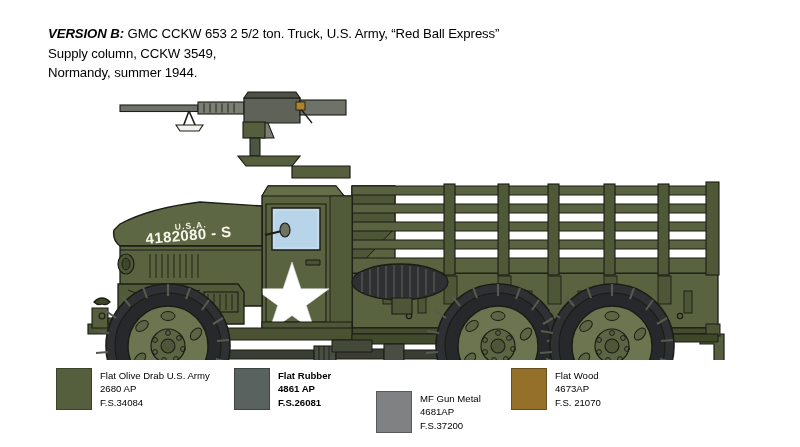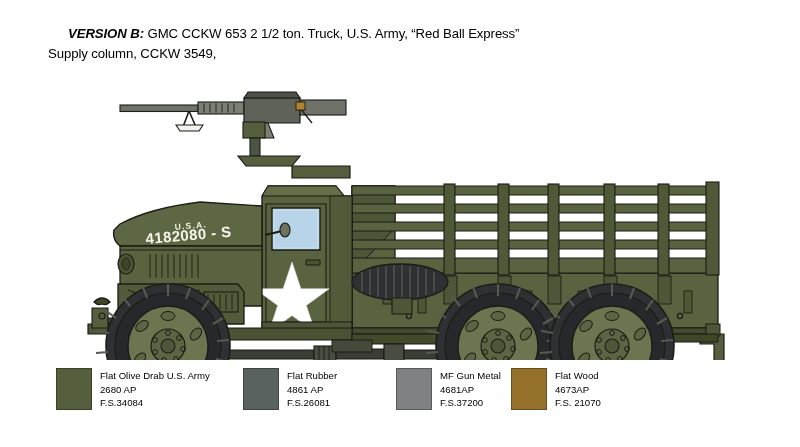--- a/index.html
+++ b/index.html
@@ -21,68 +21,68 @@
     width: 720px;
     font-size: 13.2px;
     line-height: 19.5px;
     letter-spacing: -0.1px;
     white-space: nowrap;
   }
   #caption .vline { display: block; }
   .version-label {
     font-style: italic;
     font-weight: bold;
-    margin-left: 20px;
   }
 
   
   #artwork {
     position: absolute;
     left: 0; top: 78px;
     width: 800px; height: 285px;
   }
   #artwork svg { display: block; width: 800px; height: 285px; }
 
   
   #legend {
     position: absolute;
     left: 0; top: 368px;
     width: 800px; height: 60px;
   }
   .swatch-group {
     position: absolute;
     top: 0;
     display: flex;
-    align-items: center;
+    align-items: flex-start;
   }
   .swatch-chip {
     width: 36px; height: 42px;
     flex: 0 0 36px;
     border: 0.6px solid rgba(0,0,0,0.30);
   }
   .swatch-text {
     margin-left: 8px;
     font-size: 9.6px;
     line-height: 13.4px;
     white-space: nowrap;
     padding-top: 1px;
   }
   .swatch-text .ln { display: block; }
   .g0 { left: 56px;  }
-  .g1 { left: 243px; }
-  .g2 { left: 396px; }
+  .g1 { left: 234px; font-weight: bold; }
+  .g2 { left: 376px; margin-top: 23px; }
   .g3 { left: 511px; }
   .g4 { left: 641px; }
 </style>
 </head>
 <body>
 
 <div id="caption">
-  <span class="vline"><span class="version-label">VERSION B:</span><span> GMC CCKW 653 2 1/2 ton. Truck, U.S. Army, “Red Ball Express”</span></span>
+  <span class="vline"><span class="version-label">VERSION B:</span><span> GMC CCKW 653 2 5/2 ton. Truck, U.S. Army, “Red Ball Express”</span></span>
   <span class="vline">Supply column, CCKW 3549,</span>
+  <span class="vline">Normandy, summer 1944.</span>
 </div>
 
 <div id="artwork">
 <svg viewBox="0 0 800 285" xmlns="http://www.w3.org/2000/svg">
   <defs>
     <g id="tireTread">
       
     </g>
   </defs>
 

